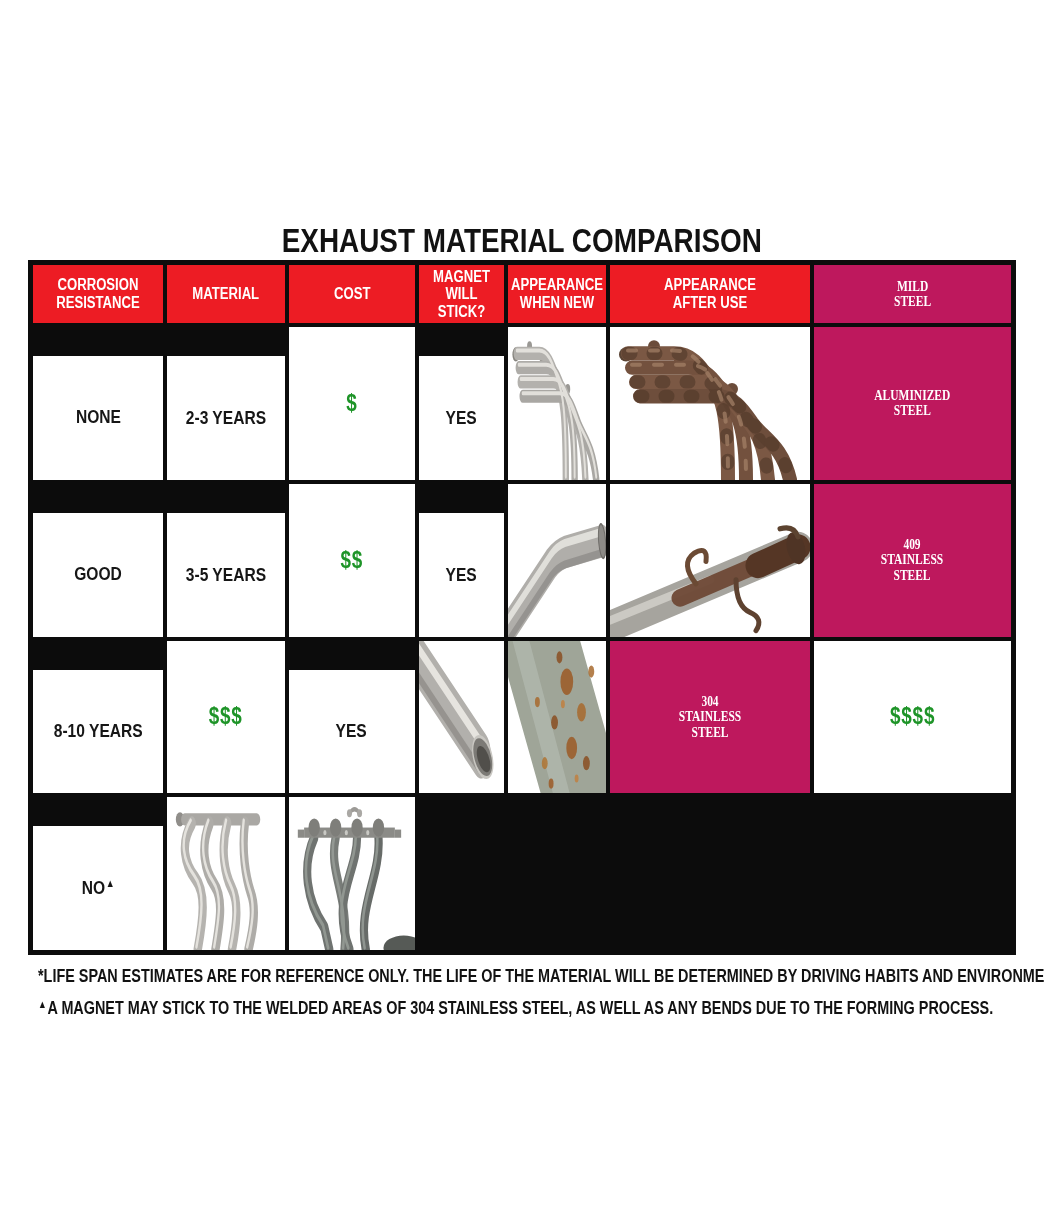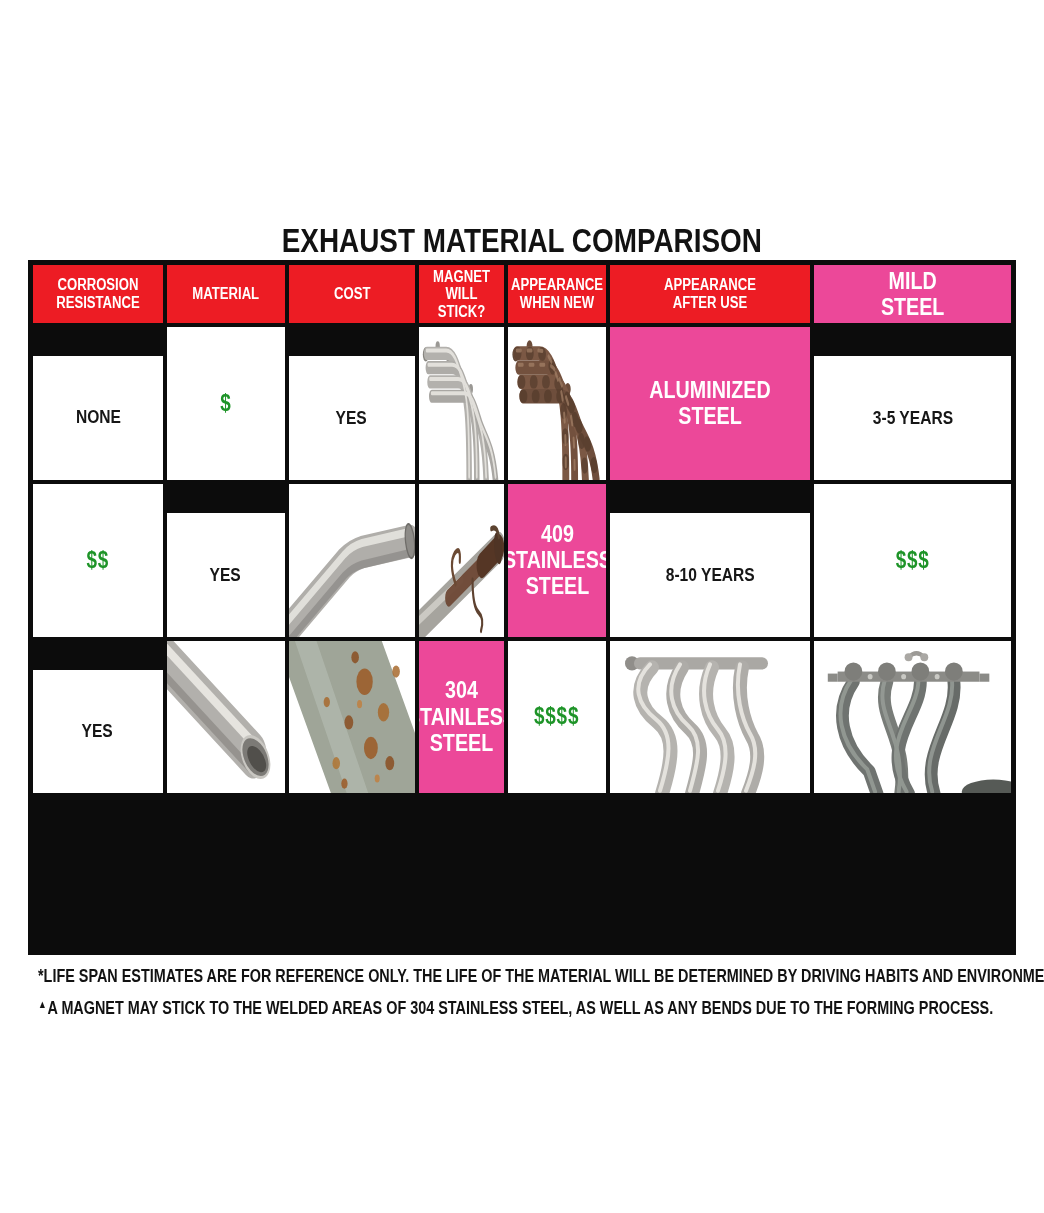--- a/index.html
+++ b/index.html
@@ -14,21 +14,21 @@
 
   .tbl{position:absolute;left:28px;top:260px;width:988px;height:695px;
        display:grid;
        grid-template-columns:130px 118px 126px 85px 98px 200px 1fr;
        grid-template-rows:58px 1fr 1fr 1fr 1fr;
        gap:4px;background:#0c0c0c;border:5px solid #0c0c0c;box-sizing:border-box;}
 
   .cell{background:#fff;display:flex;align-items:center;justify-content:center;
         overflow:hidden;color:#161616;font-weight:700;}
   .hcell{background:#ed1c24;color:#ffffff;font-size:16px;}
-  .mcell{background:#ec4899;color:#ffffff;font-size:24px;}
+  .mcell{background:#be185d;color:#ffffff;font-size:14px;font-family:Liberation Serif, serif;}
   .tcell{font-size:19px;margin-top:29px;}
   .costcell{color:#1e9428;font-size:23px;letter-spacing:1px;}
   .imgcell{padding:0;}
   .imgcell svg{display:block;width:100%;height:100%;background:#fff;}
   sup.tri{font-size:11px;vertical-align:7px;margin-left:1px;}
 
   .footnotes{position:absolute;left:38px;top:962px;width:980px;color:#121212;}
   .fnline{font-weight:700;font-size:18px;line-height:28px;white-space:nowrap;
           transform:scaleX(0.80);transform-origin:left center;}
   .fn-star{font-size:18px;}
@@ -65,20 +65,23 @@
         <span class="cond pre">APPEARANCE
 AFTER USE</span>
       </div>
 
     <div class="cell mcell">
         <span class="cond pre">MILD
 STEEL</span>
       </div>
     <div class="cell tcell">
         <span class="cond pre">NONE</span>
+      </div>
+    <div class="cell tcell">
+        <span class="cond">2-3 YEARS</span>
       </div>
     <div class="cell costcell">
         <span class="cond">$</span>
       </div>
     <div class="cell tcell">
         <span class="cond"><span>YES</span><sup class="tri"></sup></span>
       </div>
     <div class="cell imgcell" aria-label="new shiny mild steel exhaust headers">
       <svg viewBox="0 0 200 150" preserveAspectRatio="none">
         <g fill="none" stroke-linecap="round" stroke-linejoin="round">
@@ -121,20 +124,23 @@
             <path d="M22,40 H78 C96,40 104,52 114,66 C126,82 136,94 136,150" stroke="#a58268" stroke-width="4"></path>
             <path d="M18,26 H64 C82,26 90,38 100,52 C112,68 118,84 118,150" stroke="#a58268" stroke-width="4"></path>
           </g>
         </g>
       </svg>
     </div>
 
     <div class="cell mcell">
         <span class="cond pre">ALUMINIZED
 STEEL</span>
+      </div>
+    <div class="cell tcell">
+        <span class="cond pre">GOOD</span>
       </div>
     <div class="cell tcell">
         <span class="cond">3-5 YEARS</span>
       </div>
     <div class="cell costcell">
         <span class="cond">$$</span>
       </div>
     <div class="cell tcell">
         <span class="cond"><span>YES</span><sup class="tri"></sup></span>
       </div>
@@ -212,20 +218,23 @@
     </div>
 
     <div class="cell mcell">
         <span class="cond pre">304
 STAINLESS
 STEEL</span>
       </div>
     <div class="cell costcell">
         <span class="cond">$$$$</span>
       </div>
+    <div class="cell tcell">
+        <span class="cond"><span>NO</span><sup class="tri">▲</sup></span>
+      </div>
     <div class="cell imgcell" aria-label="new shiny 304 stainless steel headers">
       <svg viewBox="0 0 200 150" preserveAspectRatio="none">
         <g fill="none" stroke-linecap="round" stroke-linejoin="round">
           <circle cx="22" cy="22" r="7" fill="#908e8a" stroke="none"></circle>
           <path d="M30,22 H152" stroke="#aaa8a4" stroke-width="12"></path>
           <path d="M42,26 C22,46 30,66 48,80 C66,94 62,118 52,150" stroke="#b5b3af" stroke-width="14"></path>
           <path d="M72,26 C56,50 64,72 80,86 C96,100 90,122 82,150" stroke="#aeaca8" stroke-width="14"></path>
           <path d="M102,26 C90,52 98,76 110,90 C122,104 118,126 110,150" stroke="#b5b3af" stroke-width="14"></path>
           <path d="M132,26 C126,54 134,80 142,94 C152,110 146,130 138,150" stroke="#aeaca8" stroke-width="14"></path>
           <g transform="translate(-2,-3)" opacity="0.95">

